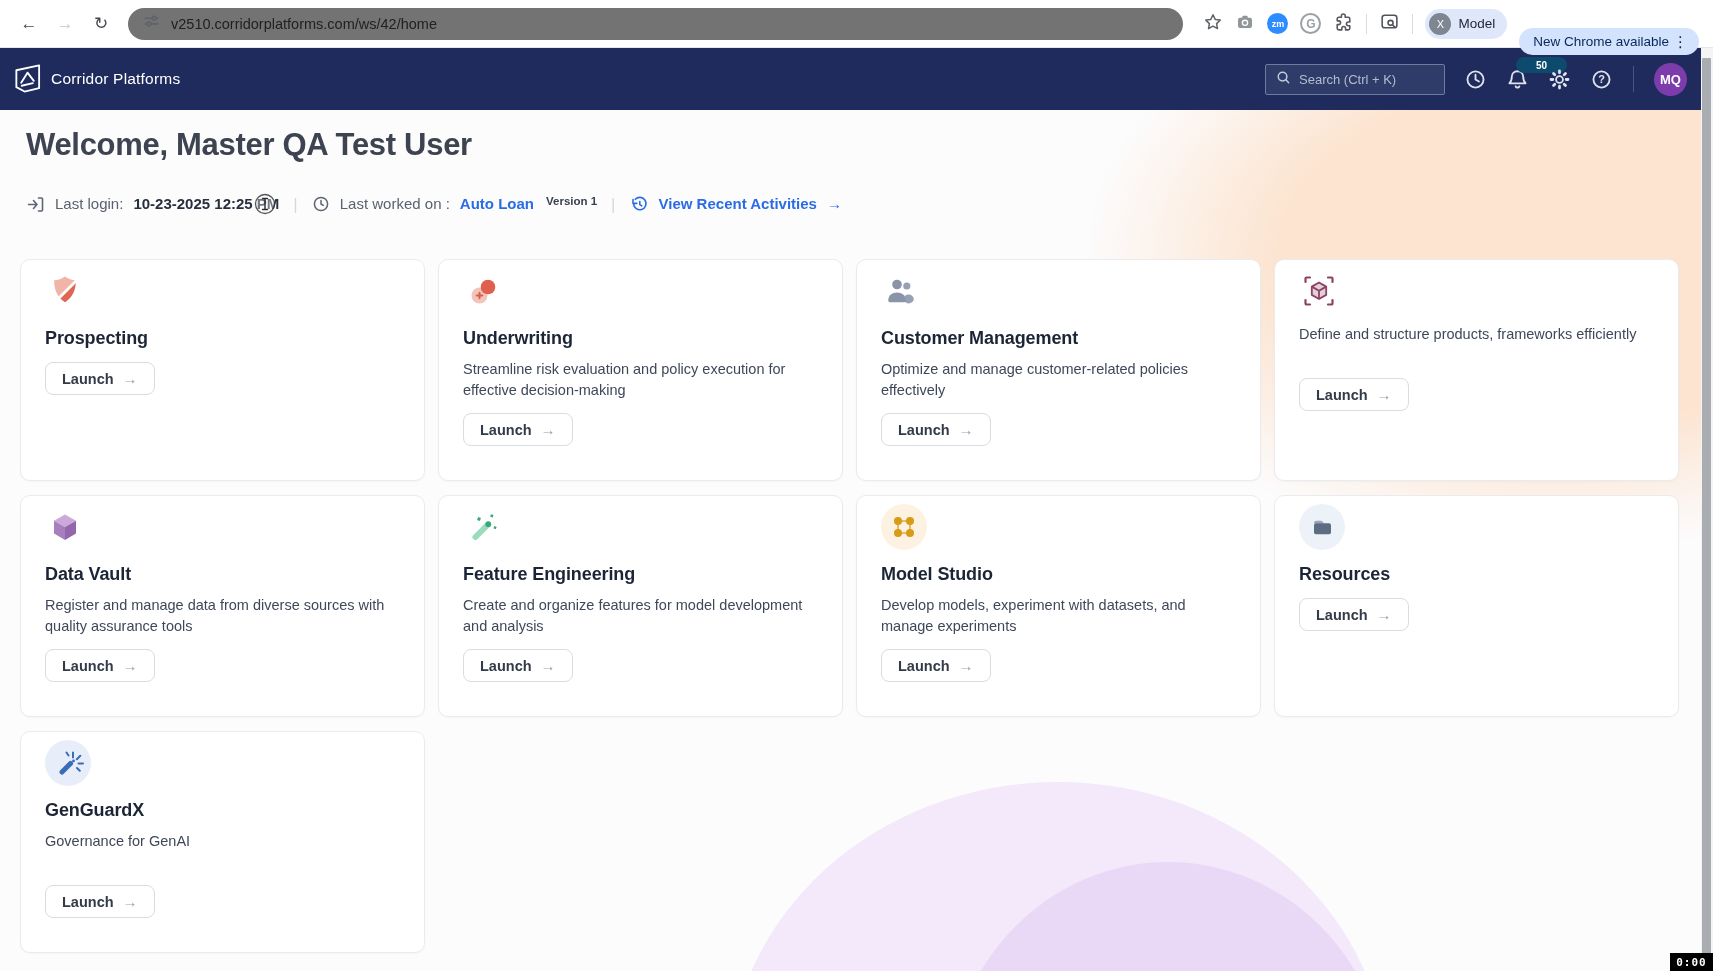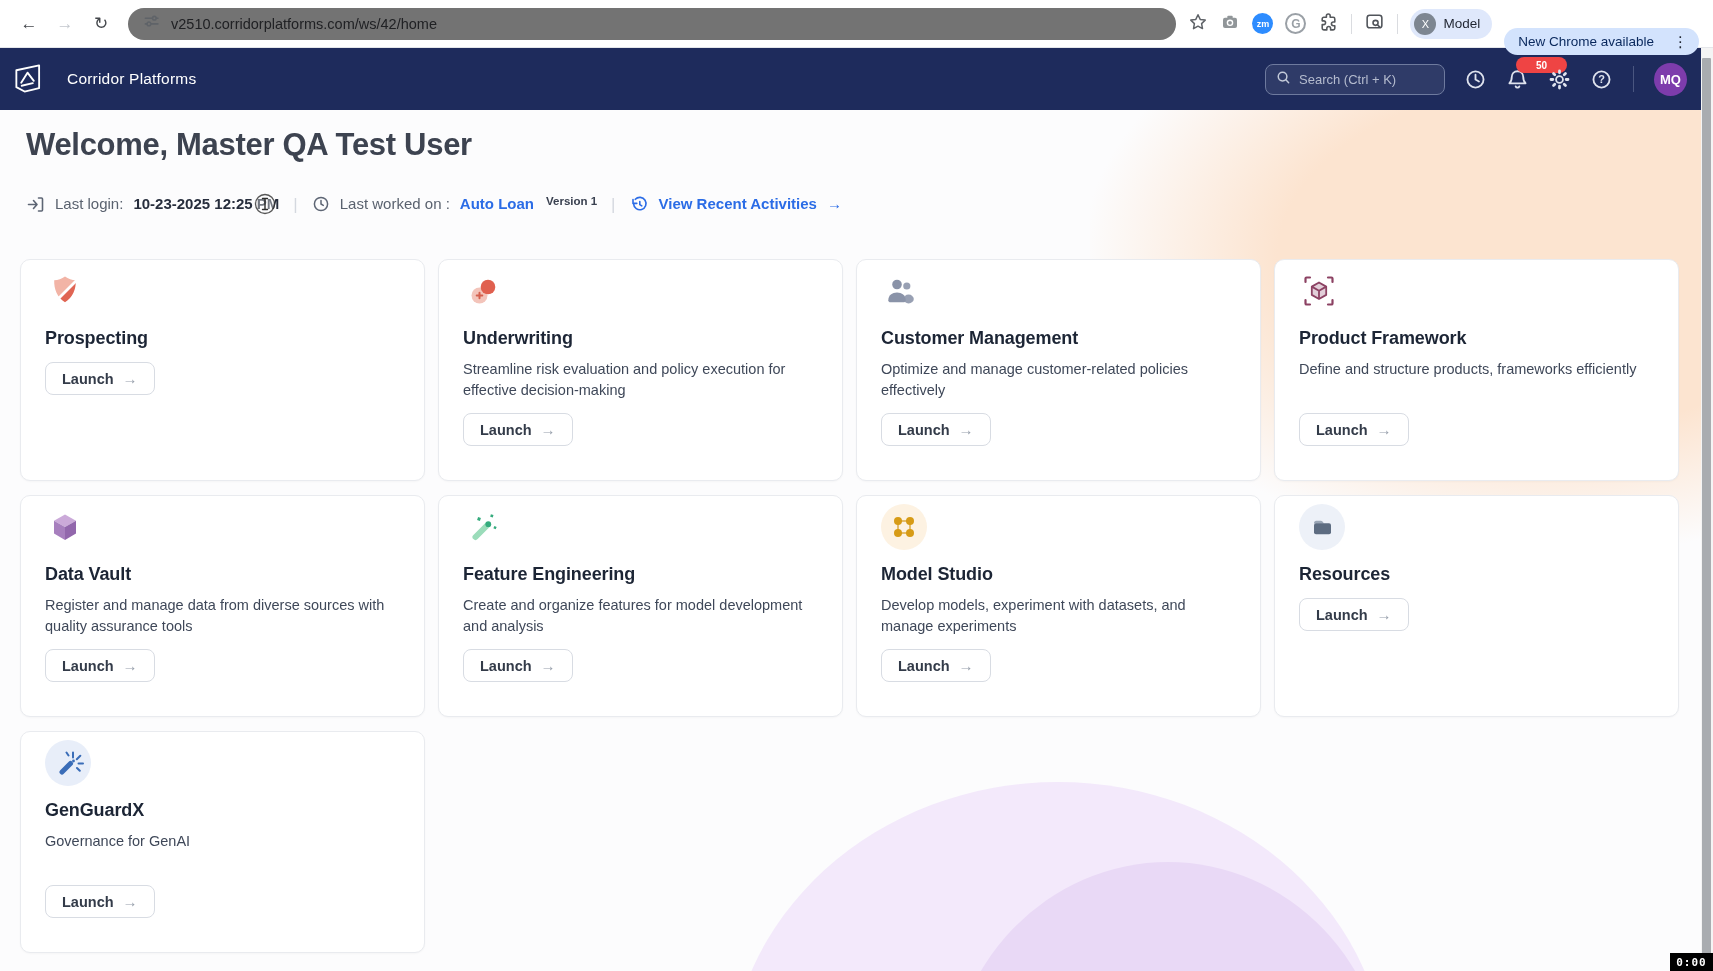--- a/index.html
+++ b/index.html
@@ -19,36 +19,36 @@
   .ext-badge { width:21px; height:21px; border-radius:50%; display:flex; align-items:center; justify-content:center;
                font-size:9px; font-weight:bold; }
   .ext-zm { background:#2d8cff; color:#fff; }
   .ext-g  { background:#fff; color:#9aa0a6; border:2px solid #9aa0a6; font-size:12px; }
   .vdiv { width:1px; height:20px; background:#dadce0; }
   .profile-chip { display:flex; align-items:center; gap:7px; background:#dfe8fb; border-radius:15px;
                   padding:4px 12px 4px 4px; }
   .profile-chip .pc-avatar { width:22px; height:22px; border-radius:50%; background:#7d8691; color:#fff;
                   font-size:11px; display:flex; align-items:center; justify-content:center; }
   .profile-chip .pc-label { font-size:13.5px; color:#1f2430; }
-  .update-pill { display:flex; align-items:center; gap:16px; background:#d3e3fd; border-radius:16px;
+  .update-pill { display:flex; align-items:center; gap:1px; background:#d3e3fd; border-radius:16px;
                  padding:6px 8px 6px 14px;margin-top:36px; }
   .update-pill .up-label { font-size:13.5px; color:#08275c; }
   .kebab { color:#1f2430; font-size:15px; line-height:1; letter-spacing:0; padding:0 3px; }
 
   
   .appbar { position:absolute; left:0; top:48px; width:1713px; height:62px; background:#1e2b5c;
             display:flex; align-items:center; padding:0 26px 0 12px; z-index:20; }
-  .brand { display:flex; align-items:center; gap:24px; }
+  .brand { display:flex; align-items:center; gap:8px; }
   .brand-label { color:#ffffff; font-size:15.5px; letter-spacing:.2px; }
   .appbar-right { margin-left:auto; display:flex; align-items:center; gap:18px; }
   .hsearch { width:180px; height:31px; border:1px solid #6e7a9e; background:rgba(255,255,255,.08);
-             border-radius:8px; display:flex; align-items:center; gap:8px; padding:0 10px; }
+             border-radius:2px; display:flex; align-items:center; gap:8px; padding:0 10px; }
   .hsearch span { font-size:13px; color:#b5bccf; }
   .hicon { position:relative; width:24px; height:24px; display:flex; align-items:center; justify-content:center; }
-  .nbadge { position:absolute; top:-10px; left:11px; min-width:24px; height:16px; background:#ef4444; color:#fff;
+  .nbadge { position:absolute; top:-10px; left:11px; min-width:24px; height:16px; background:#0c4a6e; color:#fff;
             border-radius:9px; font-size:10px; font-weight:bold; display:flex; align-items:center; justify-content:center;
             padding:0 20px; }
   .hdivider { width:1px; height:26px; background:#4a5680; margin:0 2px; }
   .avatar { width:33px; height:33px; border-radius:50%; background:#7d3cac; color:#fff; font-size:13px; font-weight:bold;
             display:flex; align-items:center; justify-content:center; }
 
   
   .main-bg { position:absolute; left:0; top:110px; width:1701px; height:861px; background:#fcfcfd; overflow:hidden; z-index:1; }
   .blob-peach { position:absolute; left:1090px; top:-30px; width:680px; height:470px;
       background:radial-gradient(ellipse at 68% 38%, #fce4d0 0%, #fce4d0 42%, rgba(252,228,208,0) 72%); }
@@ -296,21 +296,20 @@
     <article class="card">
     <div class="card-icon">
         <svg viewBox="0 0 40 40" fill="none" stroke="#8c4263">
           <g stroke-width="2.2" stroke-linecap="round" stroke-linejoin="round">
             <path d="M11 6.5H7.6c-.6 0-1.1.5-1.1 1.1V11 M29 6.5h3.4c.6 0 1.1.5 1.1 1.1V11 M11 33.5H7.6c-.6 0-1.1-.5-1.1-1.1V29 M29 33.5h3.4c.6 0 1.1-.5 1.1-1.1V29"></path>
           </g>
           <path d="M20 11.5l7.2 4.1v8.3L20 28l-7.2-4.1v-8.3z" fill="#a06180" fill-opacity=".3" stroke-width="1.8" stroke-linejoin="round"></path>
           <path d="M12.8 15.6l7.2 4.1 7.2-4.1 M20 19.7V28" stroke-width="1.8" stroke-linejoin="round"></path>
         </svg>
       </div>
-    <h3 class="card-title">Product Framework</h3>
     <p class="card-desc">Define and structure products, frameworks efficiently</p>
     <button class="launch-btn">
       <span class="launch-label">Launch</span>
       <span class="launch-arrow">→</span>
     </button>
   </article>
     <article class="card">
     <div class="card-icon">
         <svg viewBox="0 0 40 40">
           <polygon points="20,7.5 31,13.7 20,19.9 9,13.7" fill="#cbaad9"></polygon>

